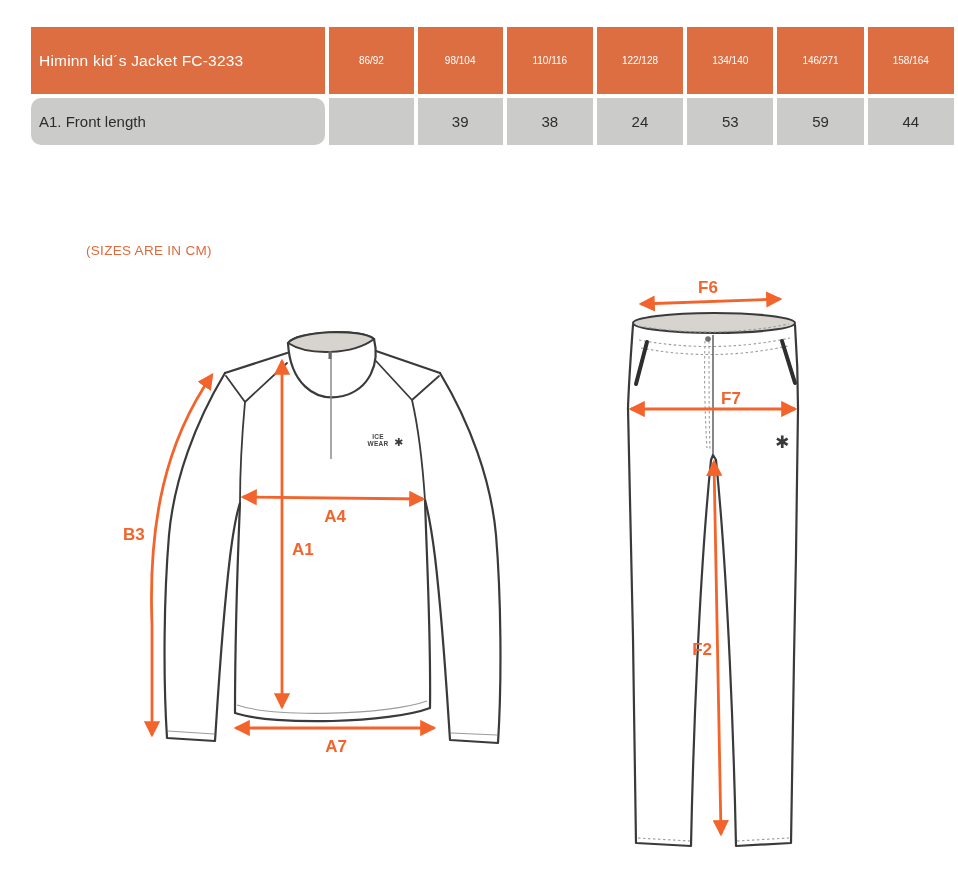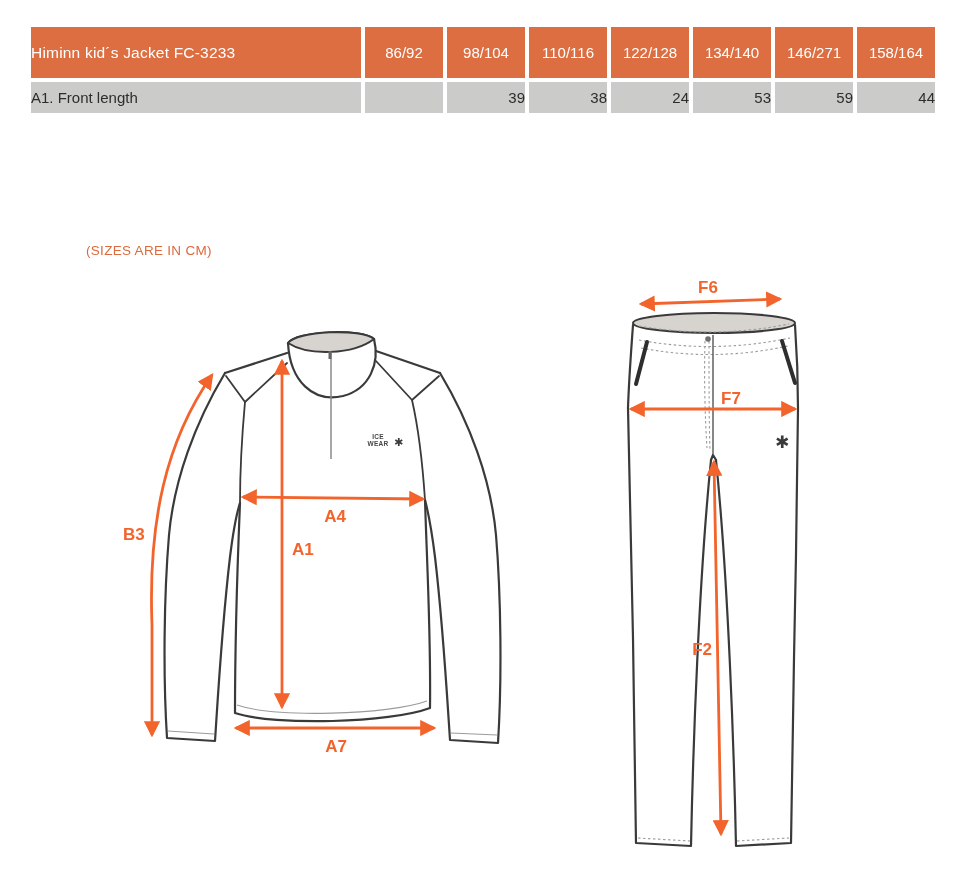--- a/index.html
+++ b/index.html
@@ -6,35 +6,35 @@
   body{
     width:958px;height:894px;position:relative;background:#ffffff;
     font-family:"Liberation Sans", sans-serif;overflow:hidden;
   }
   
   table.size-table{
     position:absolute;left:27px;top:23px;
     border-collapse:separate;border-spacing:4px;
   }
   table.size-table th, table.size-table td{
-    margin:16px;padding:0;font-weight:normal;
+    margin:16px;padding:8px;font-weight:normal;
   }
   th.title-cell{
     width:330px;height:51px;background:var(--header-bg);
     color:#ffffff;font-weight:bold;font-size:15.5px;
     text-align:left;padding-left:44px;letter-spacing:.2px;
   }
   th.size-cell{
     width:78px;height:51px;background:var(--header-bg);
-    color:#ffffff;font-weight:bold;font-size:15px;text-align:center;
+    color:#ffffff;font-weight:bold;font-size:10px;text-align:center;
   }
   td.label-cell{
-    height:31px;font-size:15px;color:#2d2d2d;text-align:left;padding-left:40px;
+    height:31px;font-size:15px;color:#2d2d2d;text-align:left;padding-left:40px;border-radius:10px;
   }
-  td.value-cell{height:31px;font-size:15px;color:#2d2d2d;text-align:right;}
+  td.value-cell{height:31px;font-size:15px;color:#2d2d2d;text-align:center;}
   tr.row-dark td{background:var(--row-dark);}
   tr.row-light td{background:var(--row-light);}
   
   .sizes-note{
     position:absolute;left:72px;top:243px;
     color:var(--note-color);font-size:13.5px;letter-spacing:.3px;margin-left:14px;
   }
   
   svg{position:absolute;overflow:visible;}
   #jacket-svg{left:90px;top:295px;}

